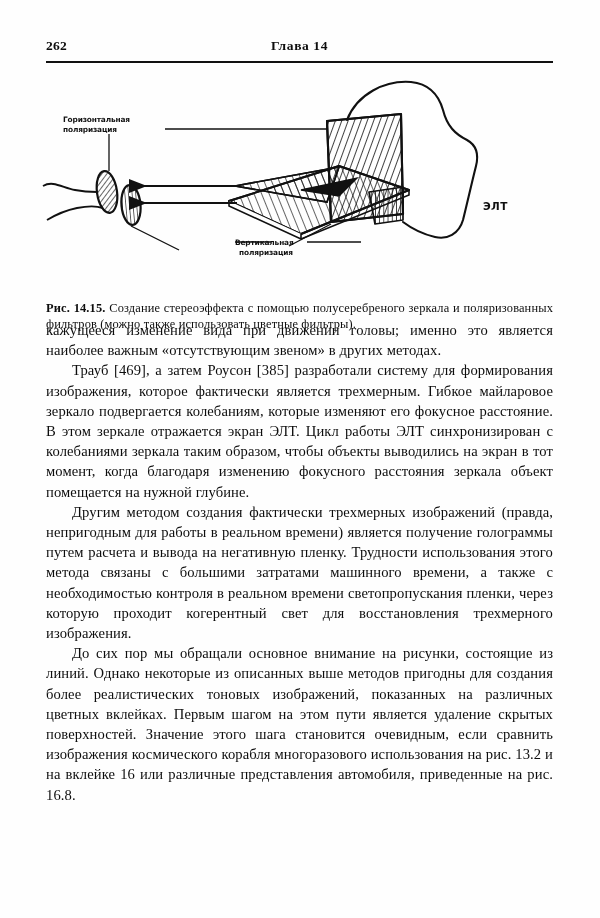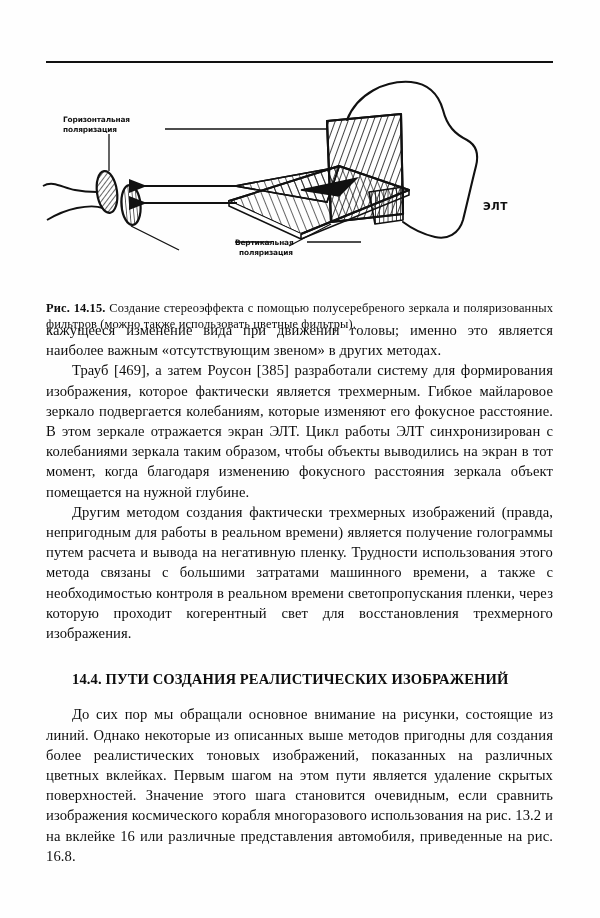--- a/index.html
+++ b/index.html
@@ -120,20 +120,24 @@
     font-weight: bold;
     letter-spacing: 0.4px;
     fill: #111;
   }
 </style>
 </head>
 <body>
 
 <div class="page">
 
+  <div class="runhead">
+    <span class="folio">262</span>
+    <span class="chapter">Глава 14</span>
+  </div>
   <div class="rule"></div>
 
   <div class="figure">
     <svg width="507" height="185" viewBox="0 0 507 185" xmlns="http://www.w3.org/2000/svg">
       <defs>
 
         <pattern id="hatchA" width="6" height="6" patternUnits="userSpaceOnUse" patternTransform="rotate(20)">
           <line x1="0" y1="0" x2="0" y2="6" stroke="#111" stroke-width="1.6"></line>
         </pattern>
 
@@ -237,18 +241,17 @@
   <div class="caption">
     <b>Рис. 14.15.</b>
     <span>Создание стереоэффекта с помощью полусеребреного зеркала и поляризованных фильтров (можно также использовать цветные фильтры).</span>
   </div>
 
   <div class="body">
     <p class="noindent">кажущееся изменение вида при движении головы; именно это является наиболее важным «отсутствующим звеном» в других методах.</p>
     <p>Трауб [469], а затем Роусон [385] разработали систему для формирования изображения, которое фактически является трехмерным. Гибкое майларовое зеркало подвергается колебаниям, которые изменяют его фокусное расстояние. В этом зеркале отражается экран ЭЛТ. Цикл работы ЭЛТ синхронизирован с колебаниями зеркала таким образом, чтобы объекты выводились на экран в тот момент, когда благодаря изменению фокусного расстояния зеркала объект помещается на нужной глубине.</p>
     <p>Другим методом создания фактически трехмерных изображений (правда, непригодным для работы в реальном времени) является получение голограммы путем расчета и вывода на негативную пленку. Трудности использования этого метода связаны с большими затратами машинного времени, а также с необходимостью контроля в реальном времени светопропускания пленки, через которую проходит когерентный свет для восстановления трехмерного изображения.</p>
 
-    <p class="heading">14.4. ПУТИ СОЗДАНИЯ РЕАЛИСТИЧЕСКИХ ИЗОБРАЖЕНИЙ</p>
 
     <p>До сих пор мы обращали основное внимание на рисунки, состоящие из линий. Однако некоторые из описанных выше методов пригодны для создания более реалистических тоновых изображений, показанных на различных цветных вклейках. Первым шагом на этом пути является удаление скрытых поверхностей. Значение этого шага становится очевидным, если сравнить изображения космического корабля многоразового использования на рис. 13.2 и на вклейке 16 или различные представления автомобиля, приведенные на рис. 16.8.</p>
   </div>
 
 </div>
 
 </body></html>

